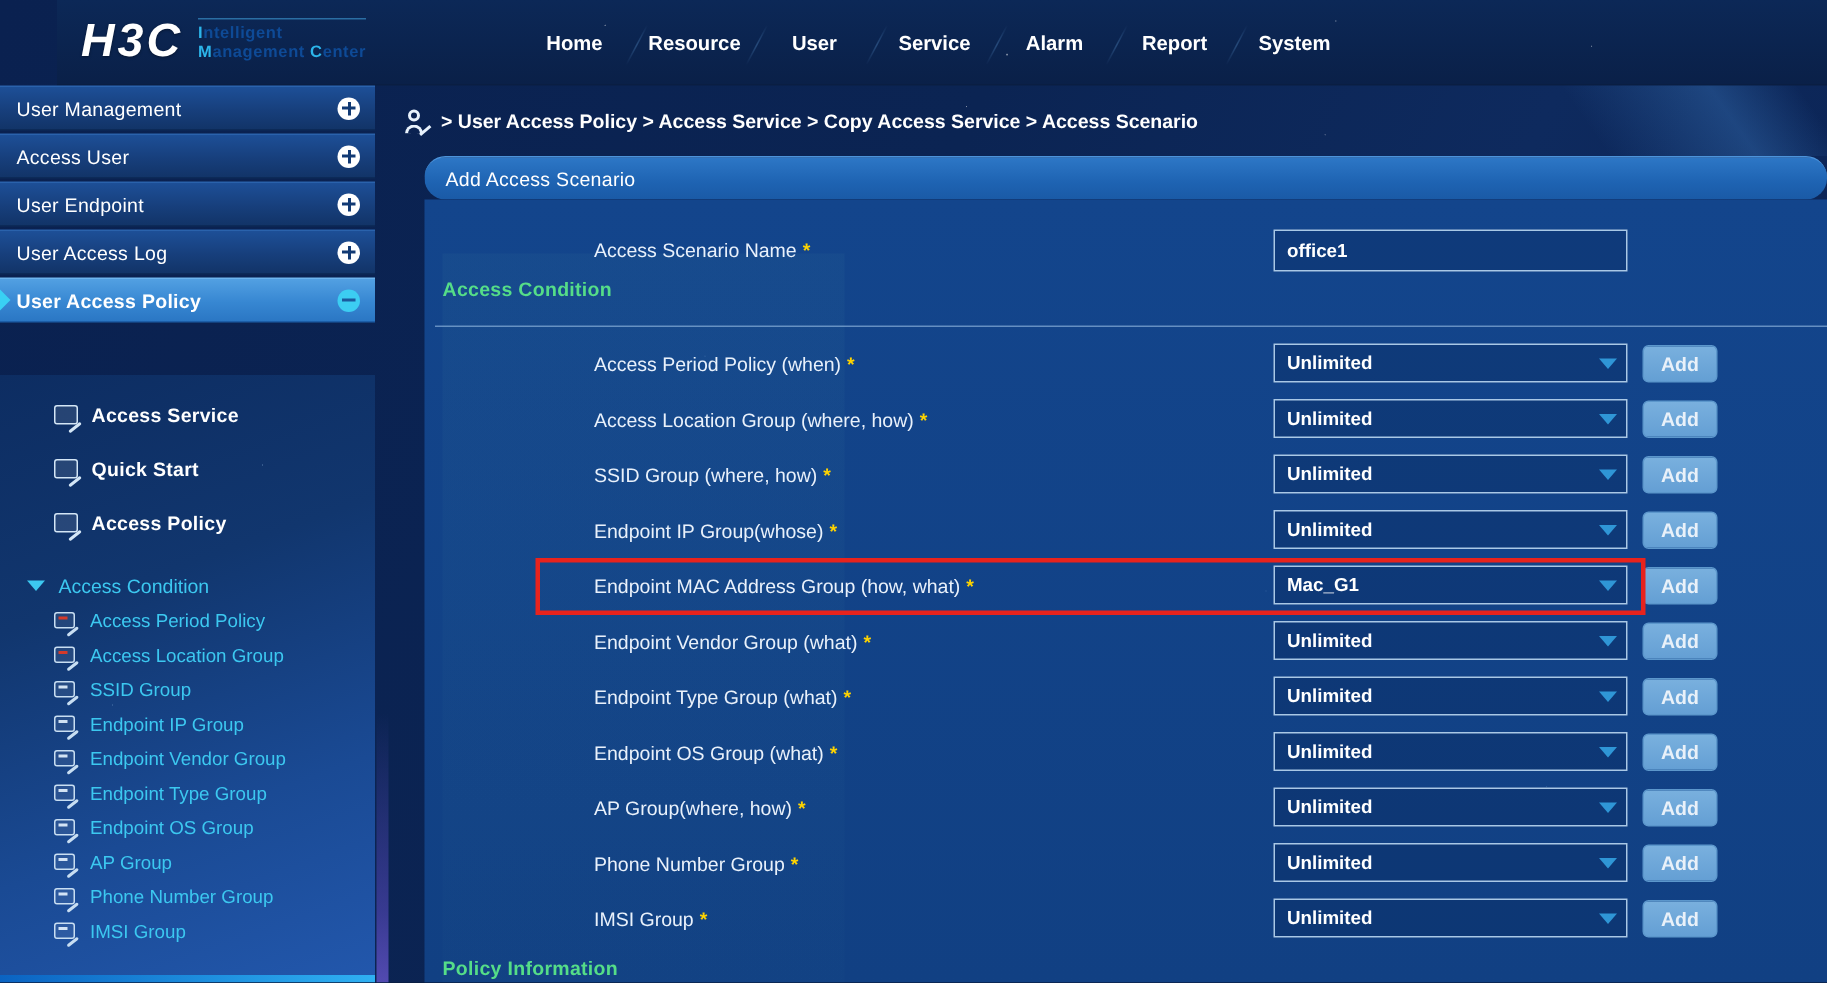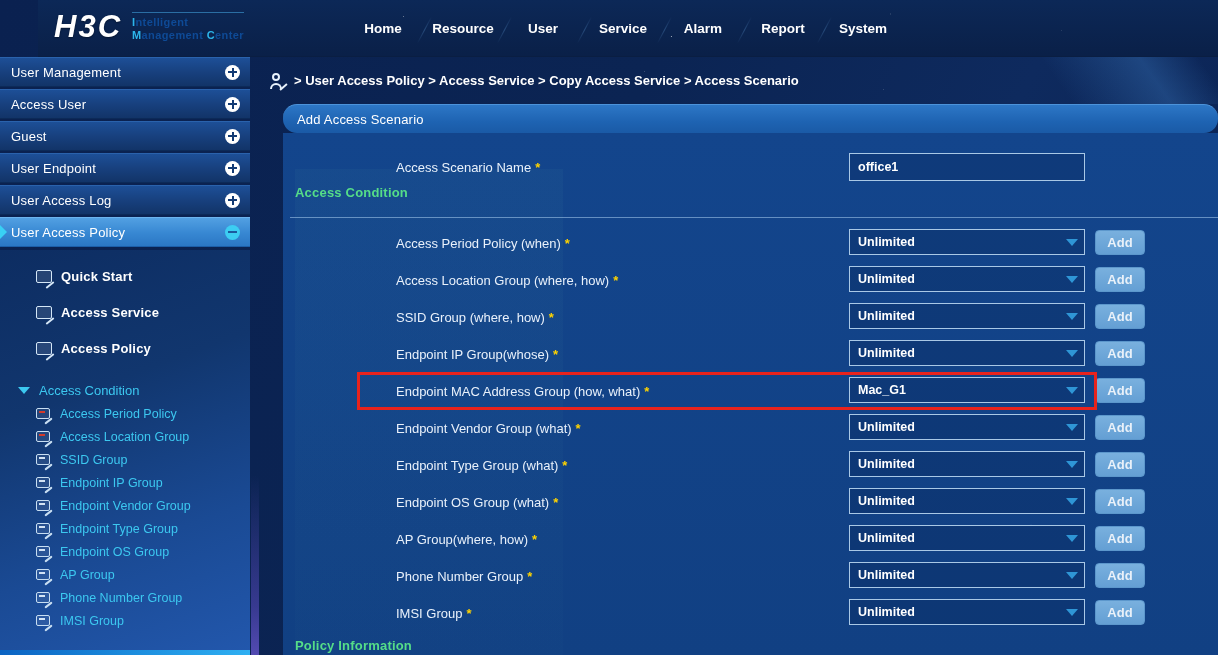--- a/index.html
+++ b/index.html
@@ -42,21 +42,21 @@
     background:linear-gradient(180deg, transparent, rgba(120,190,255,.25), transparent); transform:rotate(28deg); }
 
   
   .sidebar { position:absolute; left:0; top:57px; width:250px; height:598px;border-radius:13px; }
   .acc-item { position:relative; height:30px; margin-bottom:2px; display:flex; align-items:center;
     padding:0 10px 0 11px; cursor:pointer; color:#fff; font-size:13px;
     background:linear-gradient(180deg, #1d4f97 0%, #173f7c 55%, #123468 100%);
     border-top:1px solid #2a62ac; border-bottom:1px solid #0c2a58; }
   .acc-item .acc-label { flex:1; letter-spacing:.2px; }
   .acc-item.selected { background:linear-gradient(180deg, #52a0e2 0%, #3787d2 55%, #2b77c4 100%);
-    border-top:1px solid #6db4ee; border-bottom:1px solid #1c5ea8; }
+    border-top:1px solid #6db4ee; border-bottom:1px solid #1c5ea8;font-weight:bold; }
   .sel-arrow { position:absolute; left:0; top:50%; margin-top:-7px; width:0; height:0;
     border-top:7px solid transparent; border-bottom:7px solid transparent; border-left:7px solid #39d0f4; }
   .plus-icon, .minus-icon { width:15px; height:15px; border-radius:50%; background:#ffffff; position:relative; flex:none; }
   .plus-icon::before { content:""; position:absolute; left:3px; top:6.5px; width:9px; height:2px; background:#123a74; }
   .plus-icon::after { content:""; position:absolute; left:6.5px; top:3px; width:2px; height:9px; background:#123a74; }
   .minus-icon { background:#3ccdf2; }
   .minus-icon::before { content:""; position:absolute; left:3px; top:6.5px; width:9px; height:2px; background:#1b5a9e; }
 
   .tree { position:absolute; left:0; top:193px; width:250px; height:400px; overflow:hidden;
     background:
@@ -169,46 +169,42 @@
   <aside class="sidebar">
     <div class="acc-item">
       <span class="acc-label">User Management</span>
       <span class="plus-icon"></span>
     </div>
     <div class="acc-item">
       <span class="acc-label">Access User</span>
       <span class="plus-icon"></span>
     </div>
     <div class="acc-item">
-      <span class="acc-label">Guest</span>
-      <span class="plus-icon"></span>
-    </div>
-    <div class="acc-item">
       <span class="acc-label">User Endpoint</span>
       <span class="plus-icon"></span>
     </div>
     <div class="acc-item">
       <span class="acc-label">User Access Log</span>
       <span class="plus-icon"></span>
     </div>
     <div class="acc-item selected">
       <span class="sel-arrow"></span>
       <span class="acc-label">User Access Policy</span>
       <span class="minus-icon"></span>
     </div>
 
     <div class="tree">
       <div style="height:8px"></div>
       <div class="tree-parent">
         <span class="t-icon"></span>
-        <span>Quick Start</span>
+        <span>Access Service</span>
       </div>
       <div class="tree-parent">
         <span class="t-icon"></span>
-        <span>Access Service</span>
+        <span>Quick Start</span>
       </div>
       <div class="tree-parent">
         <span class="t-icon"></span>
         <span>Access Policy</span>
       </div>
       <div class="tree-branch">
         <span class="branch-caret"></span>
         <span>Access Condition</span>
       </div>
       <div class="tree-sub">

